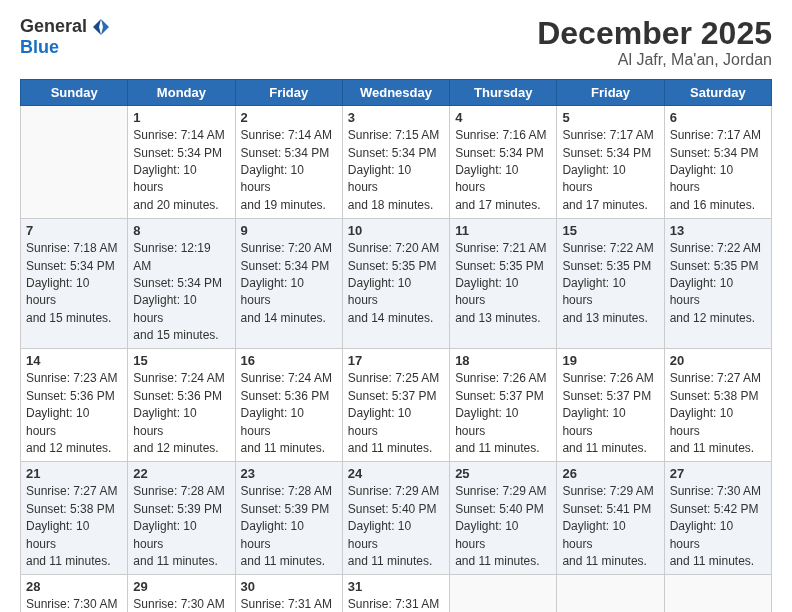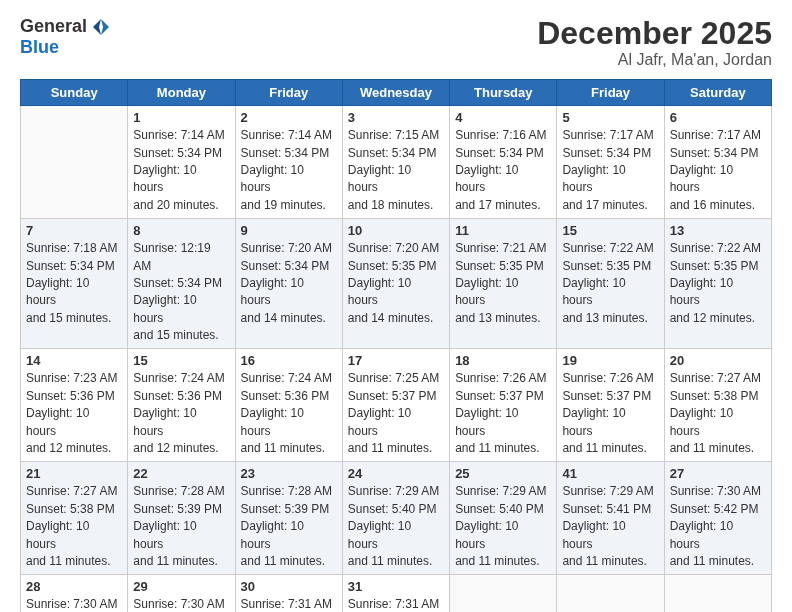--- a/index.html
+++ b/index.html
@@ -314,21 +314,21 @@
 and 11 minutes.</div>
           </td>
           <td>
             <span class="day-number">25</span>
             <div class="day-info" style="white-space: pre-line;">Sunrise: 7:29 AM
 Sunset: 5:40 PM
 Daylight: 10 hours
 and 11 minutes.</div>
           </td>
           <td>
-            <span class="day-number">41</span>
+            <span class="day-number">26</span>
             <div class="day-info" style="white-space: pre-line;">Sunrise: 7:29 AM
 Sunset: 5:41 PM
 Daylight: 10 hours
 and 11 minutes.</div>
           </td>
           <td>
             <span class="day-number">27</span>
             <div class="day-info" style="white-space: pre-line;">Sunrise: 7:30 AM
 Sunset: 5:42 PM
 Daylight: 10 hours

